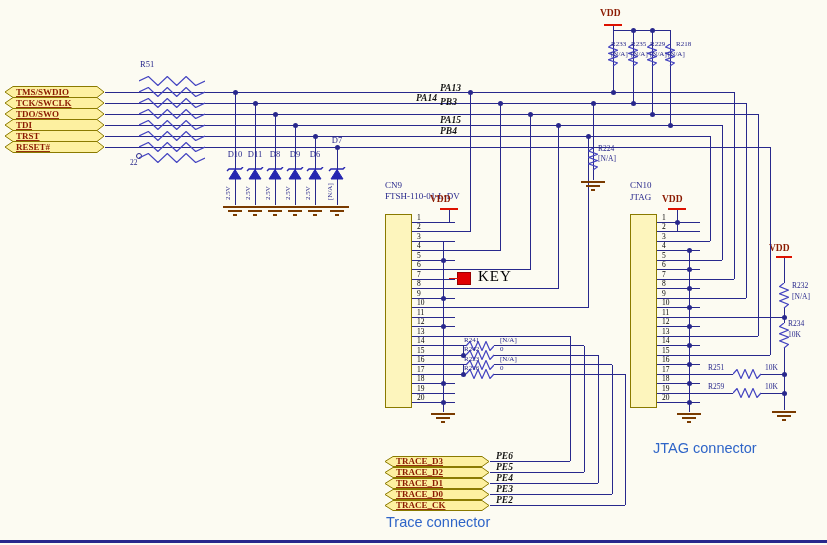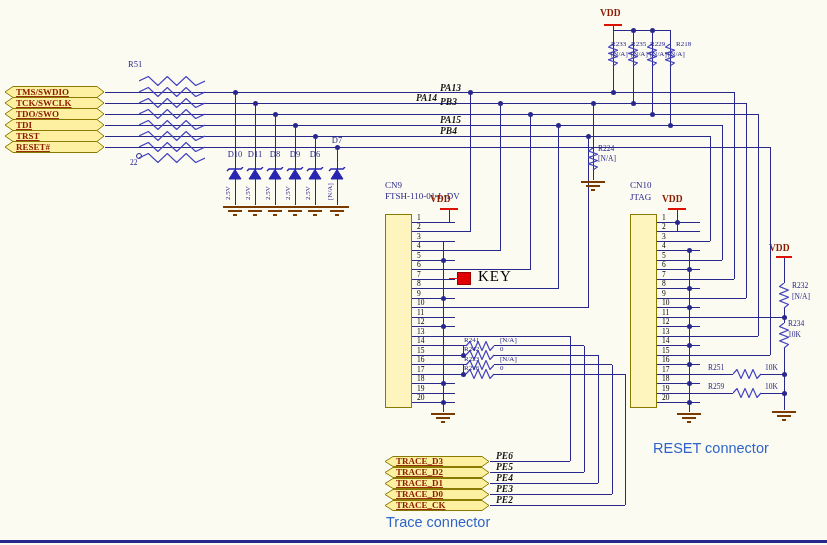--- a/index.html
+++ b/index.html
@@ -31,21 +31,21 @@
   <div class="box" style="left:630px;top:214px;width:27px;height:194px"></div>
 
   <div class="lbl" style="left:385px;top:181px;font-size:9px">CN9</div>
   <div class="lbl" style="left:385px;top:192px;font-size:9px">FTSH-110-01-L-DV</div>
   <div class="lbl" style="left:630px;top:181px;font-size:9px">CN10</div>
   <div class="lbl" style="left:630px;top:193px;font-size:9px">JTAG</div>
 
   <div class="key-sq" style="left:457px;top:272px"></div>
   <div class="keytxt" style="left:478px;top:268px">KEY</div>
 
-  <div class="lbl" style="left:128px;top:60px">R51</div>
+  <div class="lbl" style="left:140px;top:60px">R51</div>
   <div class="lbl-sm" style="left:130px;top:159px;font-size:7.5px">22</div>
   <div style="position:absolute;left:136px;top:153px;width:4px;height:4px;border:1px solid #28288c;border-radius:50%"></div>
 
   <div class="lbl-sm" style="left:598px;top:145px;font-size:7.5px">R224</div>
   <div class="lbl-sm" style="left:598px;top:155px;font-size:7.5px">[N/A]</div>
 
   <div class="lbl-sm" style="left:792px;top:282px;font-size:7.5px">R232</div>
   <div class="lbl-sm" style="left:792px;top:293px;font-size:7.5px">[N/A]</div>
   <div class="lbl-sm" style="left:788px;top:320px;font-size:7.5px">R234</div>
   <div class="lbl-sm" style="left:788px;top:331px;font-size:7.5px">10K</div>
@@ -54,21 +54,21 @@
   <div class="lbl-sm" style="left:765px;top:364px;font-size:7.5px">10K</div>
   <div class="lbl-sm" style="left:708px;top:383px;font-size:7.5px">R259</div>
   <div class="lbl-sm" style="left:765px;top:383px;font-size:7.5px">10K</div>
 
   <div class="vddt" style="left:600px;top:8px">VDD</div>
   <div class="vddt" style="left:430px;top:194px">VDD</div>
   <div class="vddt" style="left:662px;top:194px">VDD</div>
   <div class="vddt" style="left:769px;top:243px">VDD</div>
 
   <div class="title" style="left:386px;top:514px">Trace connector</div>
-  <div class="title" style="left:653px;top:440px">RESET connector</div>
+  <div class="title" style="left:653px;top:440px">JTAG connector</div>
 
   <div class="w" style="left:0;top:540px;width:827px;height:3px"></div>
 <div class="w" style="left:105px;top:91.5px;width:629px;height:1px"></div>
     <div class="w" style="left:105px;top:102.5px;width:641px;height:1px"></div>
     <div class="w" style="left:105px;top:113.5px;width:653px;height:1px"></div>
     <div class="w" style="left:105px;top:124.5px;width:617px;height:1px"></div>
     <div class="w" style="left:105px;top:135.5px;width:605px;height:1px"></div>
     <div class="w" style="left:105px;top:146.5px;width:665px;height:1px"></div>
     <div class="w" style="left:234.5px;top:92px;width:1px;height:113px"></div>
     <div class="w" style="left:254.5px;top:103px;width:1px;height:102px"></div>

